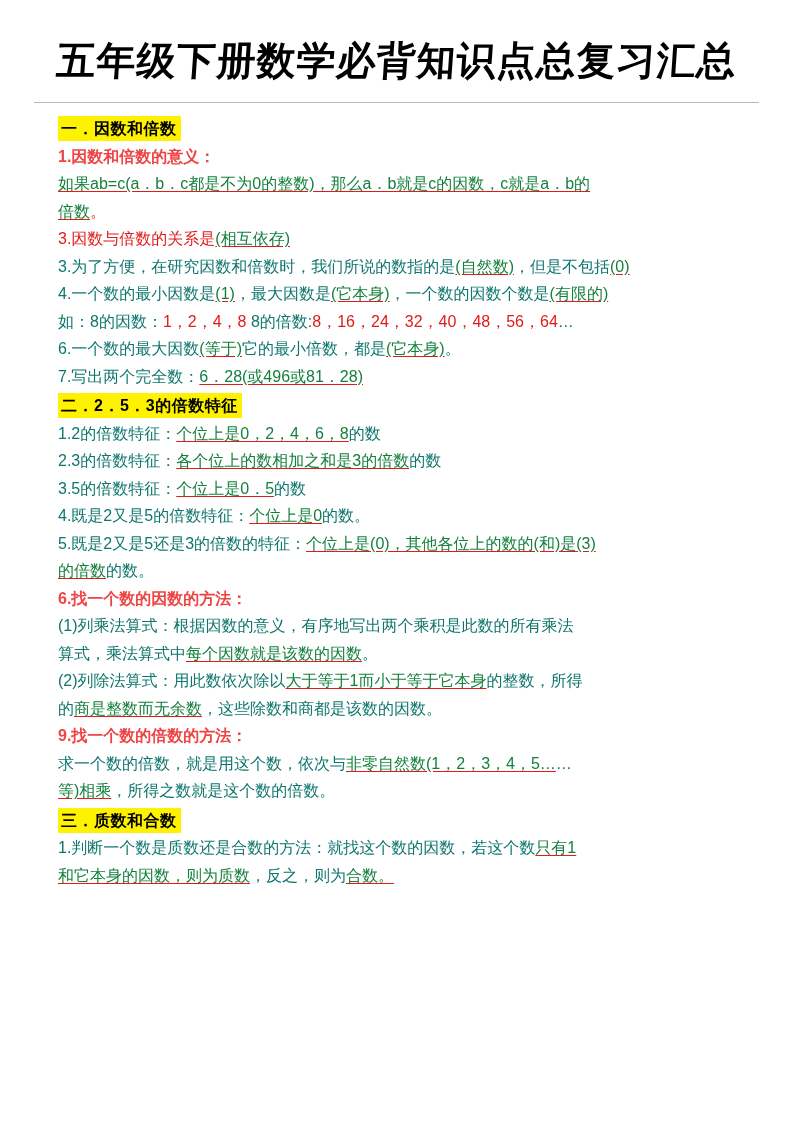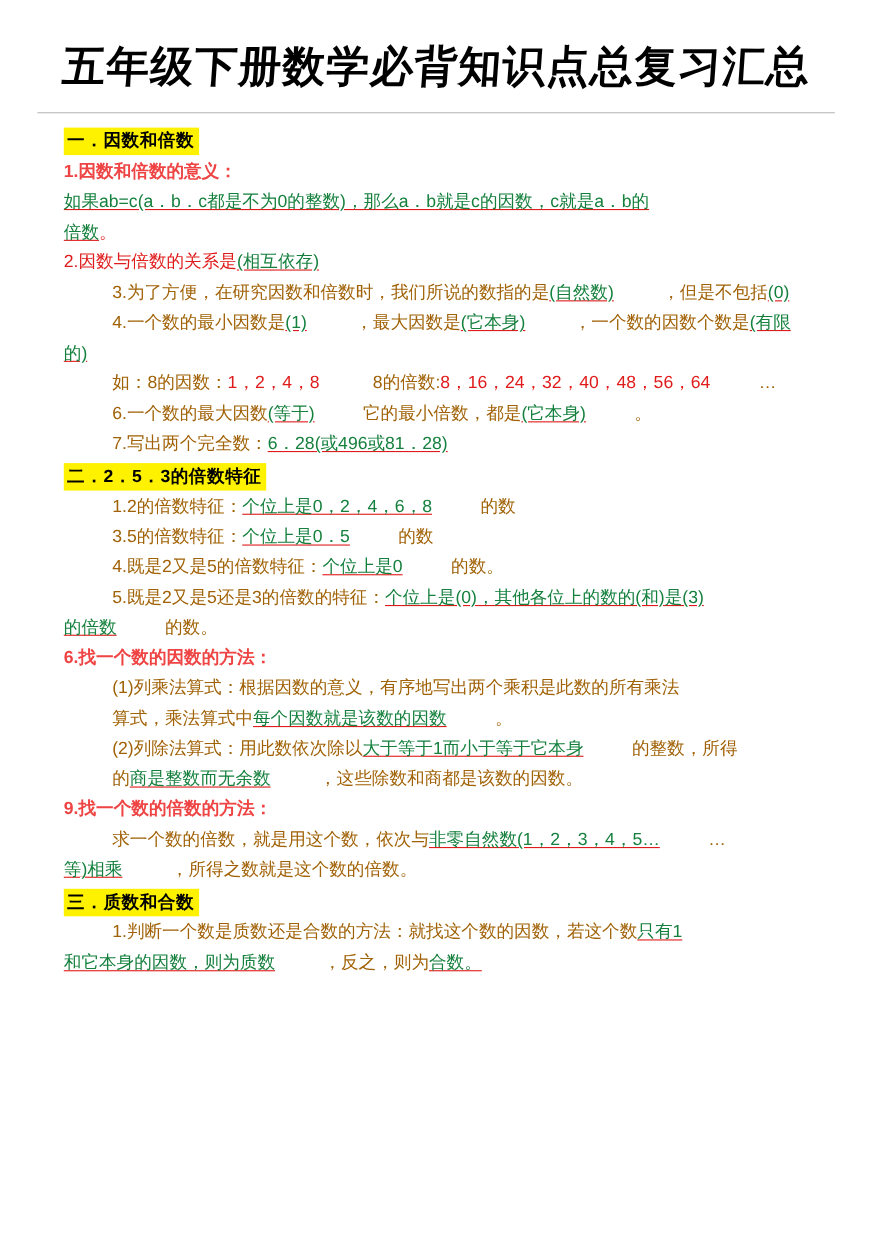--- a/index.html
+++ b/index.html
@@ -64,43 +64,43 @@
   .red {
     color: #e01b1b;
   }
   .redu {
     color: #15803d;
     text-decoration: underline;
     text-decoration-color: #e01b1b;
     text-underline-offset: 2px;
   }
   .blk {
-    color: #a16207;
-    margin-left: 44px;
+    color: #0f766e;
   }
 </style>
 </head>
 <body>
 
 <div class="page">
   <div class="title">五年级下册数学必背知识点总复习汇总</div>
   <div class="rule"></div>
   <div class="body" id="body-root">
       <div><span class="hl">一．因数和倍数</span></div>
       <div class="line"><span class="blue">1.因数和倍数的意义：</span></div>
       <div class="line"><span class="redu">如果ab=c(a．b．c都是不为0的整数)，那么a．b就是c的因数，c就是a．b的</span></div>
       <div class="line"><span class="redu">倍数</span><span class="red">。</span></div>
-      <div class="line"><span class="red">2.因数与倍数的关系是</span><span class="redu">(相互依存)</span></div>
+      <div class="line"><span class="red">3.因数与倍数的关系是</span><span class="redu">(相互依存)</span></div>
       <div class="line"><span class="blk">3.为了方便，在研究因数和倍数时，我们所说的数指的是</span><span class="redu">(自然数)</span><span class="blk">，但是不包括</span><span class="redu">(0)</span></div>
       <div class="line"><span class="blk">4.一个数的最小因数是</span><span class="redu">(1)</span><span class="blk">，最大因数是</span><span class="redu">(它本身)</span><span class="blk">，一个数的因数个数是</span><span class="redu">(有限的)</span></div>
       <div class="line"><span class="blk">如：8的因数：</span><span class="red">1，2，4，8</span><span class="blk"> 8的倍数:</span><span class="red">8，16，24，32，40，48，56，64</span><span class="blk">…</span></div>
       <div class="line"><span class="blk">6.一个数的最大因数</span><span class="redu">(等于)</span><span class="blk">它的最小倍数，都是</span><span class="redu">(它本身)</span><span class="blk">。</span></div>
       <div class="line"><span class="blk">7.写出两个完全数：</span><span class="redu">6．28(或496或81．28)</span></div>
       <div><span class="hl">二．2．5．3的倍数特征</span></div>
       <div class="line"><span class="blk">1.2的倍数特征：</span><span class="redu">个位上是0，2，4，6，8</span><span class="blk">的数</span></div>
+      <div class="line"><span class="blk">2.3的倍数特征：</span><span class="redu">各个位上的数相加之和是3的倍数</span><span class="blk">的数</span></div>
       <div class="line"><span class="blk">3.5的倍数特征：</span><span class="redu">个位上是0．5</span><span class="blk">的数</span></div>
       <div class="line"><span class="blk">4.既是2又是5的倍数特征：</span><span class="redu">个位上是0</span><span class="blk">的数。</span></div>
       <div class="line"><span class="blk">5.既是2又是5还是3的倍数的特征：</span><span class="redu">个位上是(0)，其他各位上的数的(和)是(3)</span></div>
       <div class="line"><span class="redu">的倍数</span><span class="blk">的数。</span></div>
       <div class="line"><span class="blue">6.找一个数的因数的方法：</span></div>
       <div class="line"><span class="blk">(1)列乘法算式：根据因数的意义，有序地写出两个乘积是此数的所有乘法</span></div>
       <div class="line"><span class="blk">算式，乘法算式中</span><span class="redu">每个因数就是该数的因数</span><span class="blk">。</span></div>
       <div class="line"><span class="blk">(2)列除法算式：用此数依次除以</span><span class="redu">大于等于1而小于等于它本身</span><span class="blk">的整数，所得</span></div>
       <div class="line"><span class="blk">的</span><span class="redu">商是整数而无余数</span><span class="blk">，这些除数和商都是该数的因数。</span></div>
       <div class="line"><span class="blue">9.找一个数的倍数的方法：</span></div>

